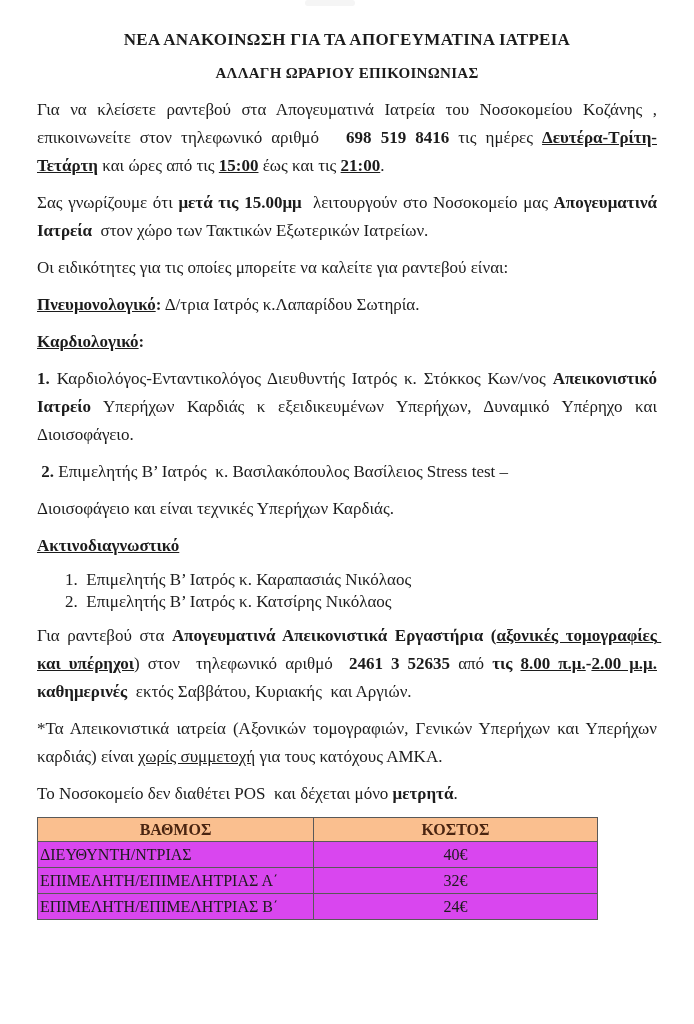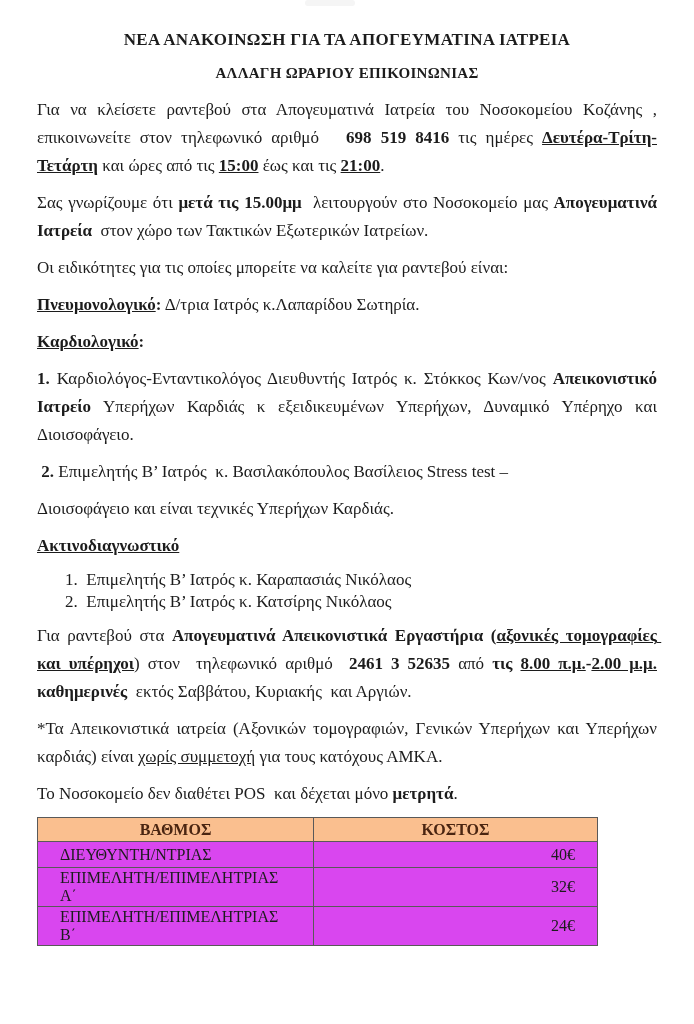--- a/index.html
+++ b/index.html
@@ -62,37 +62,37 @@
   .u { text-decoration: underline; }
   table.cost {
     border-collapse: collapse;
     table-layout: fixed;
     width: 560px;
     margin-top: 4px;
     font-size: 16px;
   }
   table.cost th, table.cost td {
     border: 1px solid var(--table-border, #595959);
-    padding: 1px 22px;
+    padding: 1px 2px;
     overflow: hidden;
     font-family: Liberation Serif, serif;
   }
   table.cost th {
     background: var(--hdr-bg, #FABF8F);
     color: var(--hdr-text, #4a2511);
     font-weight: bold;
     text-align: center;
     height: 21px;
   }
   table.cost td {
     background: #d946ef;
     height: 23px;
   }
   table.cost td.grade { text-align: left; }
-  table.cost td.cost { text-align: right; }
+  table.cost td.cost { text-align: center; }
   col.c1 { width: 276px; }
   col.c2 { width: 284px; }
 </style>
 </head>
 <body>
 
 <div class="page">
   <div class="scan-artifact"></div>
 
   <div class="title">ΝΕΑ ΑΝΑΚΟΙΝΩΣΗ ΓΙΑ ΤΑ ΑΠΟΓΕΥΜΑΤΙΝΑ ΙΑΤΡΕΙΑ</div>

